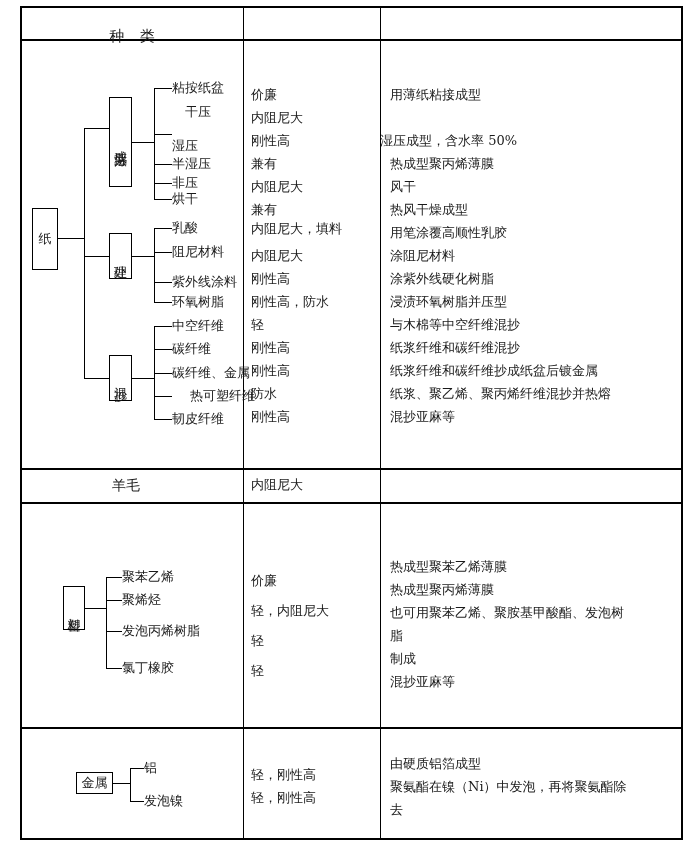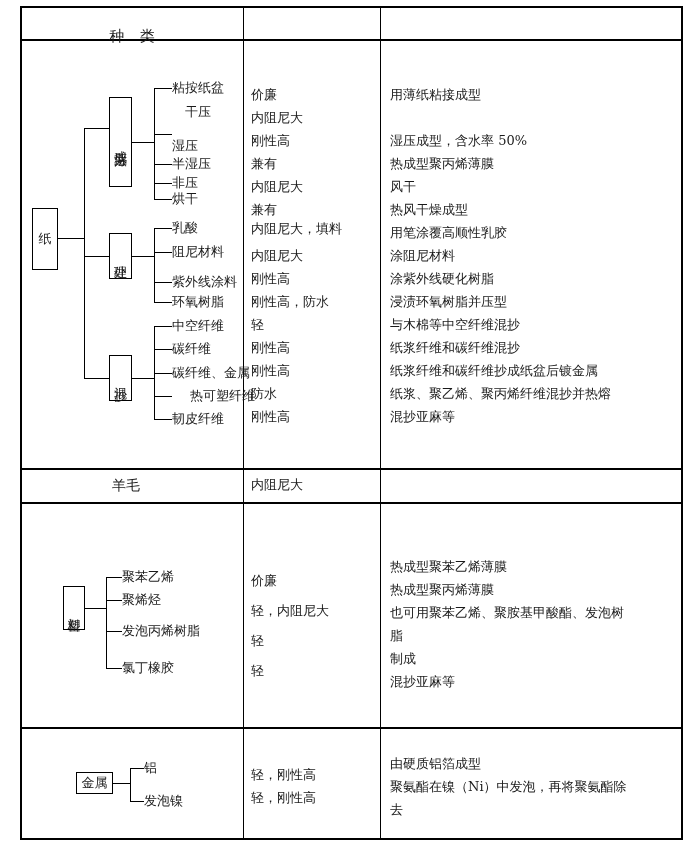--- a/index.html
+++ b/index.html
@@ -127,21 +127,21 @@
   <div class="txt" style="left:251px;top:249px;">内阻尼大</div>
   <div class="txt" style="left:251px;top:272px;">刚性高</div>
   <div class="txt" style="left:251px;top:295px;">刚性高，防水</div>
   <div class="txt" style="left:251px;top:318px;">轻</div>
   <div class="txt" style="left:251px;top:341px;">刚性高</div>
   <div class="txt" style="left:251px;top:364px;">刚性高</div>
   <div class="txt" style="left:251px;top:387px;">防水</div>
   <div class="txt" style="left:251px;top:410px;">刚性高</div>
 
   <div class="txt" style="left:390px;top:88px;">用薄纸粘接成型</div>
-  <div class="txt" style="left:390px;top:134px;">湿压成型，含水率 50%</div>
+  <div class="txt" style="left:380px;top:134px;">湿压成型，含水率 50%</div>
   <div class="txt" style="left:390px;top:157px;">热成型聚丙烯薄膜</div>
   <div class="txt" style="left:390px;top:180px;">风干</div>
   <div class="txt" style="left:390px;top:203px;">热风干燥成型</div>
   <div class="txt" style="left:390px;top:226px;">用笔涂覆高顺性乳胶</div>
   <div class="txt" style="left:390px;top:249px;">涂阻尼材料</div>
   <div class="txt" style="left:390px;top:272px;">涂紫外线硬化树脂</div>
   <div class="txt" style="left:390px;top:295px;">浸渍环氧树脂并压型</div>
   <div class="txt" style="left:390px;top:318px;">与木棉等中空纤维混抄</div>
   <div class="txt" style="left:390px;top:341px;">纸浆纤维和碳纤维混抄</div>
   <div class="txt" style="left:390px;top:364px;">纸浆纤维和碳纤维抄成纸盆后镀金属</div>

